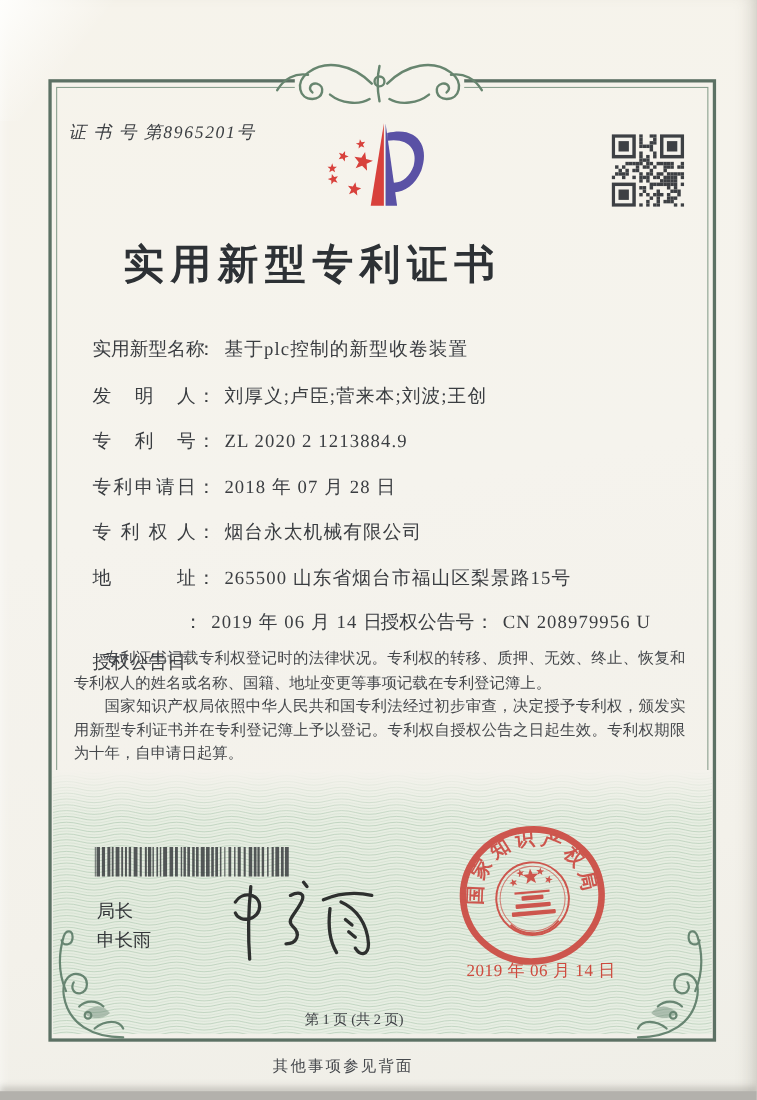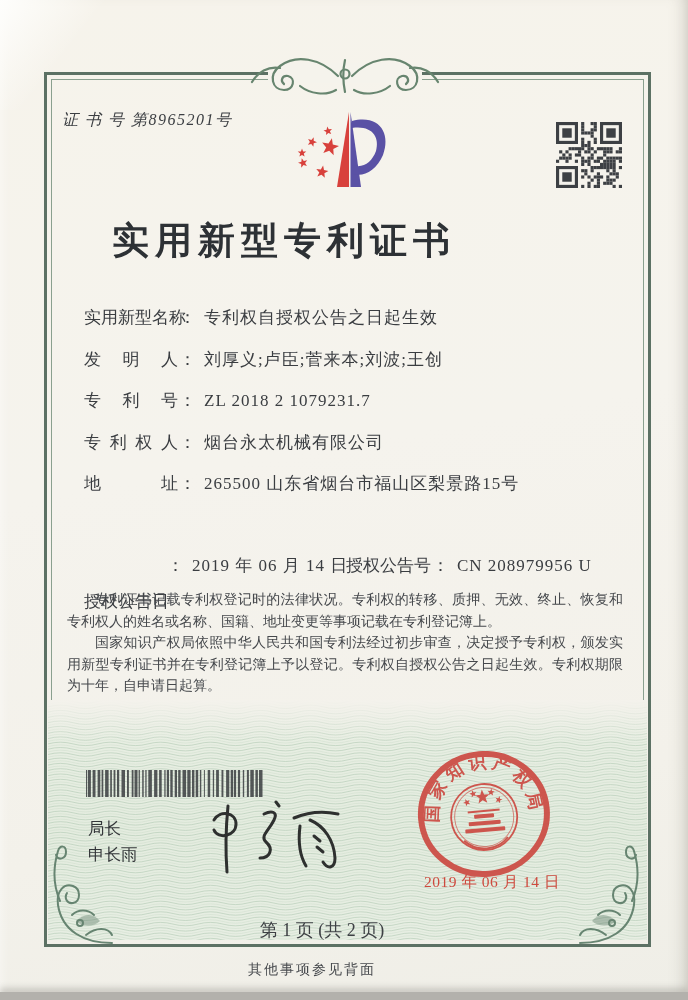--- a/index.html
+++ b/index.html
@@ -44,21 +44,21 @@
     color:#45484c;text-align:justify;}
   .paras p{margin:0;text-indent:2em;}
   
   .barcode{position:absolute;left:86px;top:770px;opacity:.85;}
   .director{position:absolute;left:88px;top:816px;font-size:16.5px;line-height:26px;color:#333639;}
   .signature{position:absolute;left:198px;top:800px;}
   .seal{position:absolute;left:416px;top:751px;opacity:.92;}
   .seal-date{position:absolute;left:424px;top:872px;width:140px;font-size:15.5px;letter-spacing:.5px;
     color:#ce4a3e;white-space:nowrap;}
   .page-indicator{position:absolute;left:0;top:918px;width:644px;text-align:center;
-    font-size:18px;color:#3e4145;}
+    font-size:13px;color:#3e4145;}
   .back-note{position:absolute;left:0;top:961px;width:624px;text-align:center;
     font-size:14px;letter-spacing:2px;color:#46494d;}
   .flourish-tl{position:absolute;left:240px;top:46px;}
   .flourish-bl{position:absolute;left:36px;top:843px;}
   .flourish-br{position:absolute;left:576px;top:843px;transform:scaleX(-1);}
 </style>
 </head>
 <body>
 
 <div class="page">
@@ -335,27 +335,30 @@
         <rect x="0.00" y="44.00" width="22.00" height="22.00" fill="#3d4044"></rect>
         <rect x="3.14" y="47.14" width="15.71" height="15.71" fill="#f4f2ec"></rect>
         <rect x="6.29" y="50.29" width="9.43" height="9.43" fill="#3d4044"></rect>
       </g>
   </svg>
 
   <div class="title">实用新型专利证书</div>
 
   <div class="fields">
     <div class="frow">
-      <span class="flabel">实用新型名称</span><span class="fcolon">：</span><span class="fvalue">专利权自授权公告之日起生效</span>
+      <span class="flabel">实用新型名称</span><span class="fcolon">：</span><span class="fvalue">基于plc控制的新型收卷装置</span>
     </div>
     <div class="frow">
       <span class="flabel">发明人</span><span class="fcolon">：</span><span class="fvalue">刘厚义;卢臣;菅来本;刘波;王创</span>
     </div>
     <div class="frow">
-      <span class="flabel">专利号</span><span class="fcolon">：</span><span class="fvalue">ZL 2018 2 1079231.7</span>
+      <span class="flabel">专利号</span><span class="fcolon">：</span><span class="fvalue">ZL 2020 2 1213884.9</span>
+    </div>
+    <div class="frow">
+      <span class="flabel">专利申请日</span><span class="fcolon">：</span><span class="fvalue">2018 年 07 月 28 日</span>
     </div>
     <div class="frow">
       <span class="flabel">专利权人</span><span class="fcolon">：</span><span class="fvalue">烟台永太机械有限公司</span>
     </div>
     <div class="frow">
       <span class="flabel">地址</span><span class="fcolon">：</span><span class="fvalue">265500 山东省烟台市福山区梨景路15号</span>
     </div>
   </div>
 
   <div class="grant-row">

